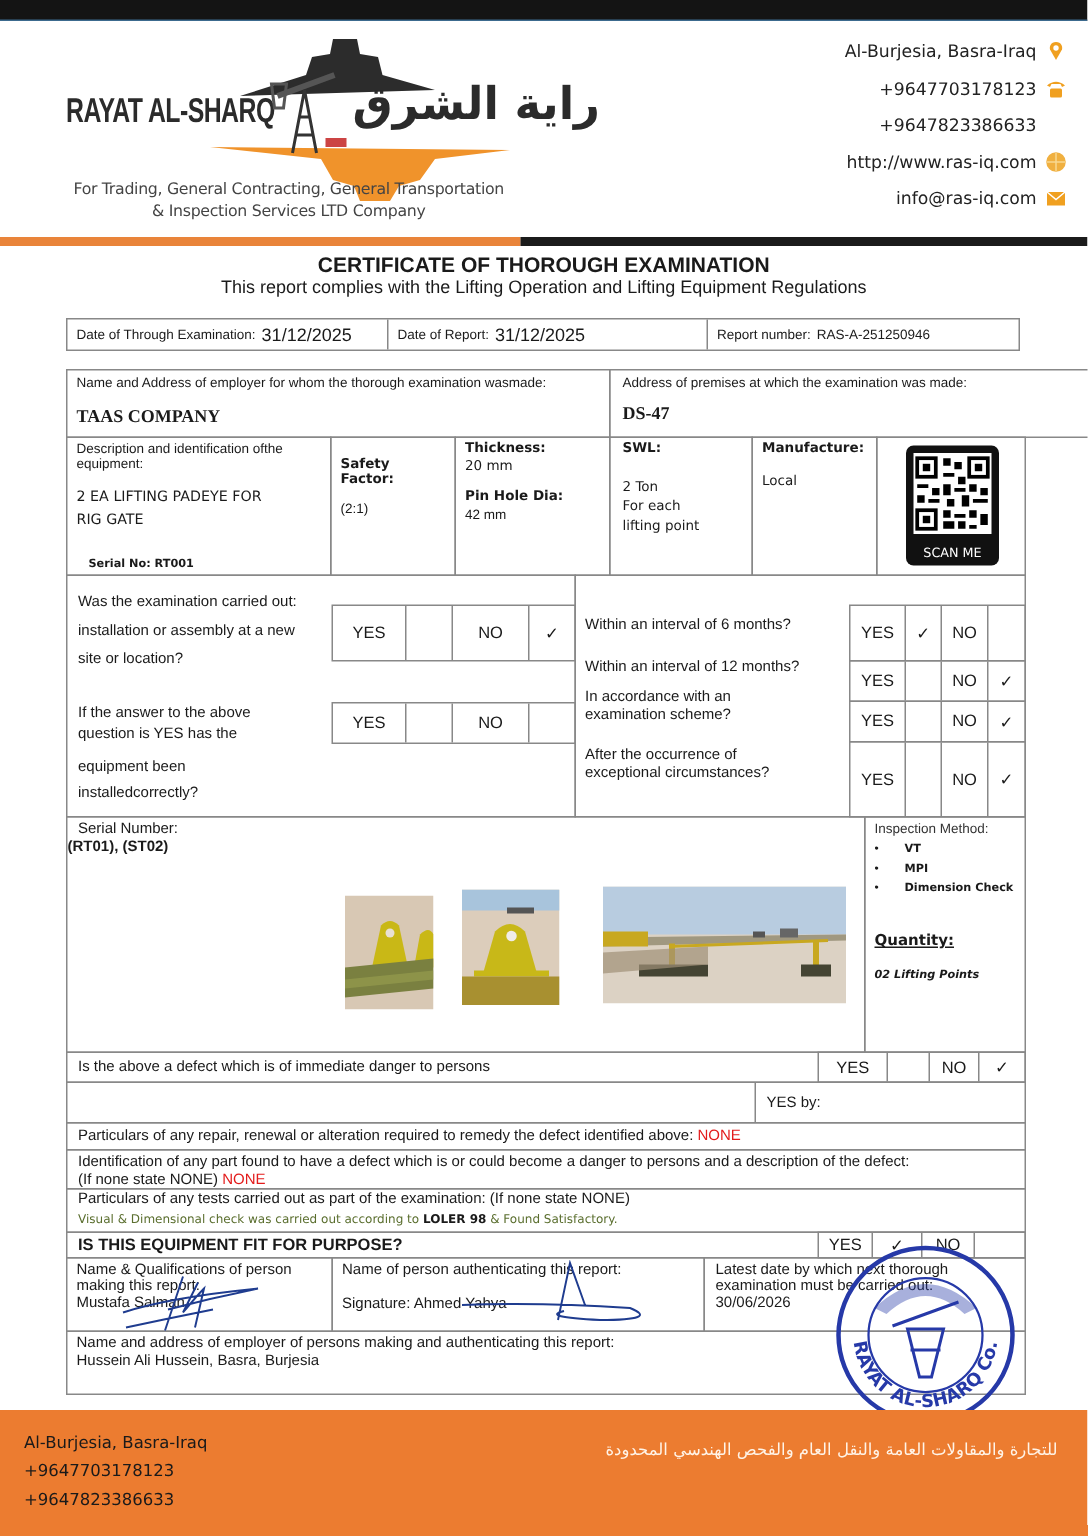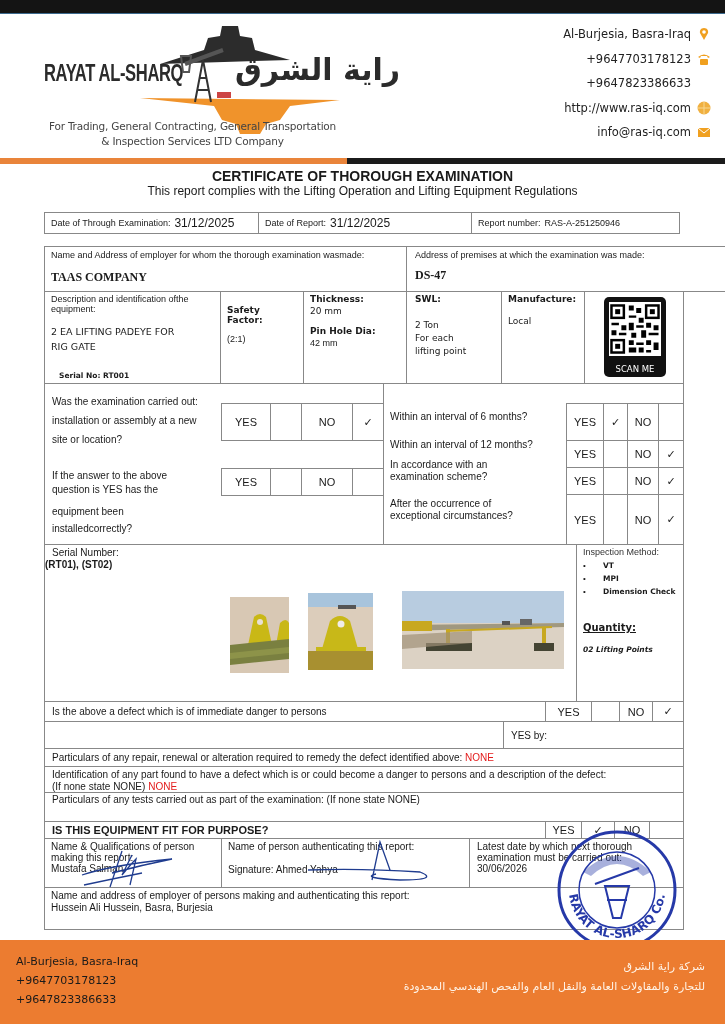--- a/index.html
+++ b/index.html
@@ -329,20 +329,25 @@
 
 <div class="box" style="left:44px;top:766px;width:640px;height:27px;">
   <div style="position:absolute;left:7px;top:2px;font-size:10px;line-height:12px;">
     <div>Identification of any part found to have a defect which is or could become a danger to persons and a description of the defect:</div>
     <div><span>(If none state NONE)</span> <span class="red">NONE</span></div>
   </div>
 </div>
 
 <div class="box" style="left:44px;top:792px;width:640px;height:30px;">
   <div style="position:absolute;left:7px;top:1px;font-size:10px;">Particulars of any tests carried out as part of the examination: (If none state NONE)</div>
+  <div class="dejavu" style="position:absolute;left:7px;top:15px;font-size:8px;color:#5a6e2e;">
+    <span>Visual &amp; Dimensional check was carried out according to</span>
+    <span class="bold" style="color:#1a1a1a;">LOLER 98</span>
+    <span>&amp; Found Satisfactory.</span>
+  </div>
 </div>
 
 <div class="box" style="left:44px;top:821px;width:640px;height:18px;">
   <div class="bold" style="position:absolute;left:7px;top:2px;font-size:11px;">IS THIS EQUIPMENT FIT FOR PURPOSE?</div>
 </div>
 <div class="yn" style="left:545px;top:821px;width:139px;height:18px;">
   <div style="width:36px">YES</div>
   <div style="width:33px">✓</div>
   <div style="width:35px">NO</div>
   <div style="flex:1"></div>
@@ -386,16 +391,15 @@
   <text font-family="DejaVu Sans, sans-serif" font-weight="bold" font-size="12" fill="#2639a8"><textPath href="#stampArc" startOffset="50%" text-anchor="middle">RAYAT AL-SHARQ Co.</textPath></text>
 </svg>
 
 <div class="footer">
   <div class="footer-left">
     <div>Al-Burjesia, Basra-Iraq</div>
     <div>+9647703178123</div>
     <div>+9647823386633</div>
   </div>
   <div class="footer-right">
-    <div>شركة راية الشرق</div>
     <div>للتجارة والمقاولات العامة والنقل العام والفحص الهندسي المحدودة</div>
   </div>
 </div>
 
 </body></html>

